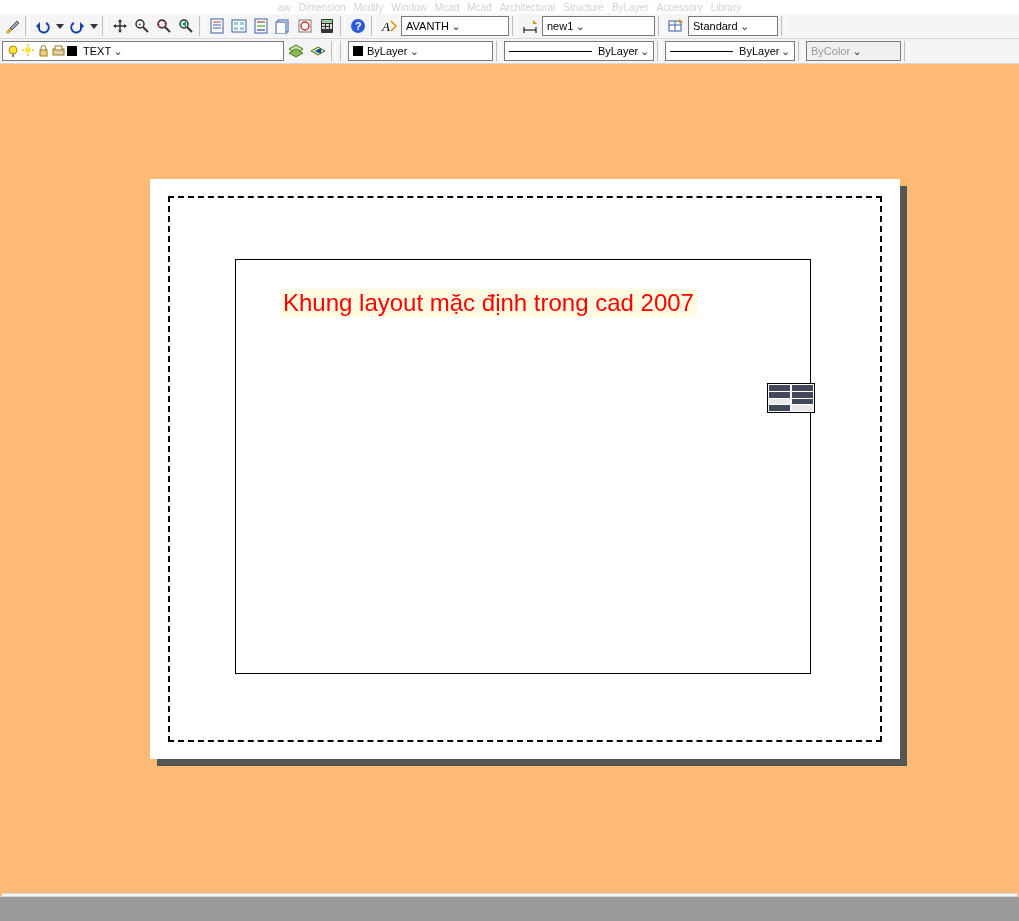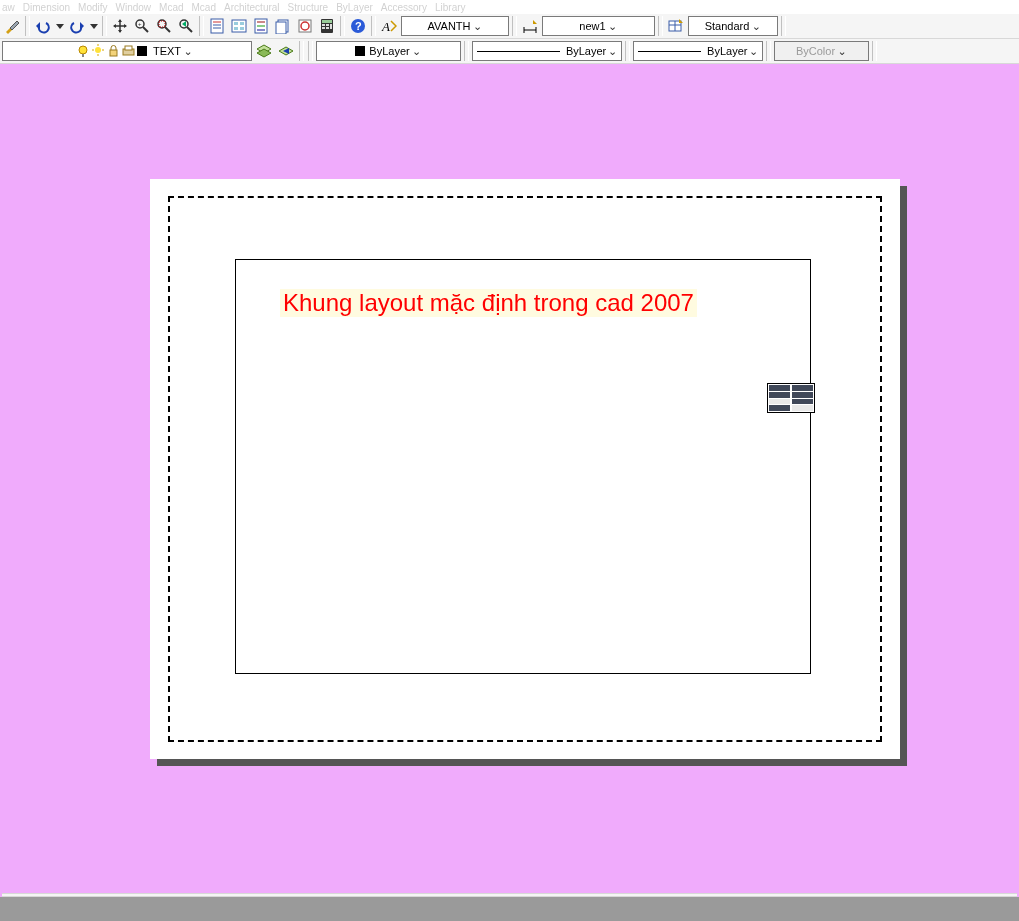--- a/index.html
+++ b/index.html
@@ -15,20 +15,21 @@
   .menubar {
     display: flex;
     gap: 8px;
     padding: 2px 2px 4px 2px;
     color: #999;
     font-size: 10px;
     height: 14px;
     opacity: .45;
     white-space: nowrap;
     overflow: hidden;
+    justify-content: center;
   }
   .menubar span { cursor: default; }
 
   .toolbar-row {
     display: flex;
     align-items: center;
     gap: 2px;
     padding: 2px;
     background: #f5f5f5;
     border-bottom: 1px solid #d8d8d8;
@@ -38,32 +39,32 @@
     width: 20px; height: 20px;
     display:flex; align-items:center; justify-content:center;
     border:1px solid transparent; border-radius:2px;
     cursor:pointer;
   }
   .vsep { width:5px; height:20px; border-left:1px solid #c0c0c0; border-right:1px solid #fff; margin:0 1px; }
 
   .combo {
     height:20px; line-height:18px;
     border:1px solid #7a7a7a; background:#fff;
-    display:flex; align-items:center; justify-content:center;
+    display:flex; align-items:center; justify-content:flex-start;
     padding:0 2px 0 4px; font-size:11px; cursor:pointer;
   }
   .combo .arrow { width:14px; text-align:center; color:#333; }
   .combo.disabled { background:#f0f0f0; color:#9a9a9a; }
 
   .layer-swatch { width:10px; height:10px; background:#000; margin-right:4px; flex:none; }
   .line-sample { flex:1; height:1px; background:#000; margin-right:6px; }
 
   .workspace {
     position:absolute; left:0; right:0; top:64px; bottom:0;
-    background:#f0abfc;
+    background:#fdba74;
     overflow:hidden;
   }
   .bottom-divider { position:absolute; left:2px; right:2px; bottom:24px; height:4px; background:#f5f5f5; border-top:1px solid #d8d8d8; border-bottom:1px solid #d8d8d8; }
   .bottom-bar { position:absolute; left:0; right:0; bottom:0; height:24px; background:#9a9a9a; }
 
   .paper-shadow {
     position:absolute; left:157px; top:122px; width:750px; height:580px;
     background:#555;
   }
   .paper {
@@ -272,21 +273,21 @@
       </svg>
   </div>
   <div class="combo" style="width:90px">
     <span>Standard</span>
     <span class="arrow">⌄</span>
   </div>
   <div class="vsep"></div>
 </div>
 
 <div class="toolbar-row">
-  <div class="combo" style="width:250px;padding-left:20px">
+  <div class="combo" style="width:282px;padding-left:4px">
     <div style="display:flex;align-items:center;gap:2px;">
       <svg width="13" height="14">
           <circle cx="6" cy="6" r="4" fill="#ffe23a" stroke="#b88800"></circle>
           <rect x="5" y="10" width="2" height="3" fill="#888"></rect>
         </svg>
       <svg width="13" height="14">
           <circle cx="6" cy="6" r="3" fill="#ffe23a"></circle>
           <g stroke="#d6a800">
             <line x1="6" y1="0" x2="6" y2="2"></line>
             <line x1="6" y1="10" x2="6" y2="12"></line>

